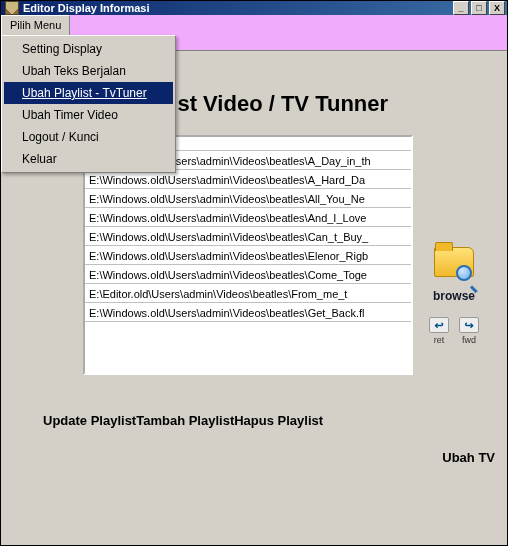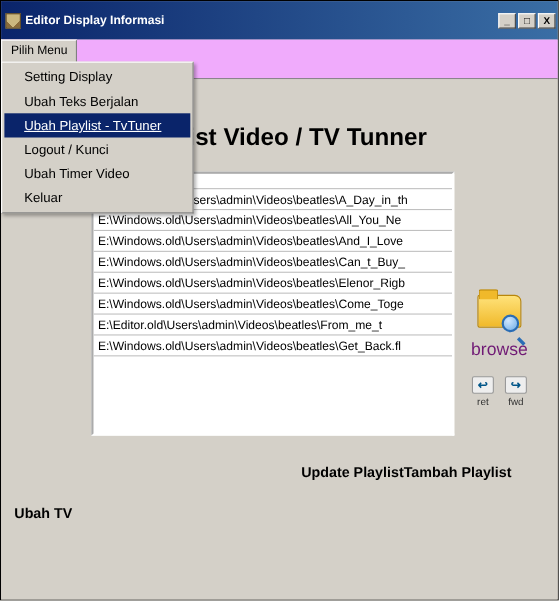--- a/index.html
+++ b/index.html
@@ -12,21 +12,21 @@
   }
   .window {
     width: 508px;
     height: 546px;
     border: 1px solid #000;
     display: flex;
     flex-direction: column;
     background: #d4d0c8;
   }
   .titlebar {
-    height: 35px;
+    height: 14px;
     background: linear-gradient(to right, #0a246a, #3a6ea5);
     color: #fff;
     display: flex;
     align-items: center;
     padding: 0 2px 0 4px;
     font-size: 11px;
     font-weight: bold;
   }
   .titlebar .icon {
     width: 14px; height: 14px;
@@ -176,53 +176,53 @@
     background: radial-gradient(circle at 35% 30%, #cfe6ff, #6faee6);
     position:absolute; left:0; top:0;
   }
   .browse-icon .mag .handle{
     position:absolute; right:-1px; bottom:-1px;
     width:8px;height:3px;background:#2a6db5;
     transform: rotate(45deg);
     transform-origin: left center;
   }
   .side-label {
-    font-size: 16px;
-    font-weight: normal;
-    color:#701a75;
+    font-size: 12px;
+    font-weight: bold;
+    color:#0f172a;
   }
   .smallbtns { display:flex; gap:6px; margin-top:8px; }
   .smallbtn {
     width: 24px;
     text-align:center;
   }
   .smallbtn .ico {
     width:20px;height:16px;
     border:1px solid #999;
     background:#eee;
     border-radius:2px;
     margin:0 auto;
     display:flex;align-items:center;justify-content:center;
     font-size:11px;color:#058; font-weight:bold;
   }
   .smallbtn .lbl { font-size:9px; color:#333; margin-top:2px;}
   .bottom-btns {
     display:flex;
-    justify-content: flex-end;
-    margin-top: 26px;
+    justify-content: flex-start;
+    margin-top: 38px;
     padding: 0 30px;
   }
   .txtbtn {
     font-size: 13px;
     font-weight: bold;
     color:#000;
     cursor: default;
   }
   .bottom2 {
-    text-align:left;
+    text-align:right;
     margin-top: 22px;
   }
 </style>
 </head>
 <body>
 
 <div class="window">
 
   <div class="titlebar">
     <div class="icon"></div>
@@ -234,37 +234,38 @@
     </div>
   </div>
 
   <div class="menubar">
     <div class="menuitem-top">
       <span>Pilih Menu</span>
       <div class="dropdown" id="dropdown">
           <div class="mitem">Setting Display</div>
           <div class="mitem">Ubah Teks Berjalan</div>
           <div class="mitem selected">Ubah Playlist - TvTuner</div>
+          <div class="mitem">Ubah Timer Video</div>
           <div class="mitem">Logout / Kunci</div>
-          <div class="mitem">Ubah Timer Video</div>
           <div class="mitem">Keluar</div>
         </div>
     </div>
   </div>
 
   <div class="client">
 
     <div class="page-heading">Playlist Video / TV Tunner</div>
 
     <div class="content-row">
 
       <div class="listbox-wrap">
         <div class="list-inner" id="listinner">
           <div class="list-header"></div>
         <div class="list-row">E:\Windows.old\Users\admin\Videos\beatles\A_Day_in_th</div>
+            <div class="list-row">E:\Windows.old\Users\admin\Videos\beatles\A_Hard_Da</div>
             <div class="list-row">E:\Windows.old\Users\admin\Videos\beatles\All_You_Ne</div>
             <div class="list-row">E:\Windows.old\Users\admin\Videos\beatles\And_I_Love</div>
             <div class="list-row">E:\Windows.old\Users\admin\Videos\beatles\Can_t_Buy_</div>
             <div class="list-row">E:\Windows.old\Users\admin\Videos\beatles\Elenor_Rigb</div>
             <div class="list-row">E:\Windows.old\Users\admin\Videos\beatles\Come_Toge</div>
             <div class="list-row">E:\Editor.old\Users\admin\Videos\beatles\From_me_t</div>
             <div class="list-row">E:\Windows.old\Users\admin\Videos\beatles\Get_Back.fl</div>
           </div>
       </div>
 
@@ -287,20 +288,21 @@
             <div class="lbl">fwd</div>
           </div>
         </div>
       </div>
 
     </div>
 
     <div class="bottom-btns">
       <div class="txtbtn">Update Playlist</div>
       <div class="txtbtn">Tambah  Playlist</div>
+      <div class="txtbtn">Hapus Playlist</div>
     </div>
 
     <div class="bottom2">
       <div class="txtbtn">Ubah TV</div>
     </div>
 
   </div>
 </div>
 
 </body></html>

